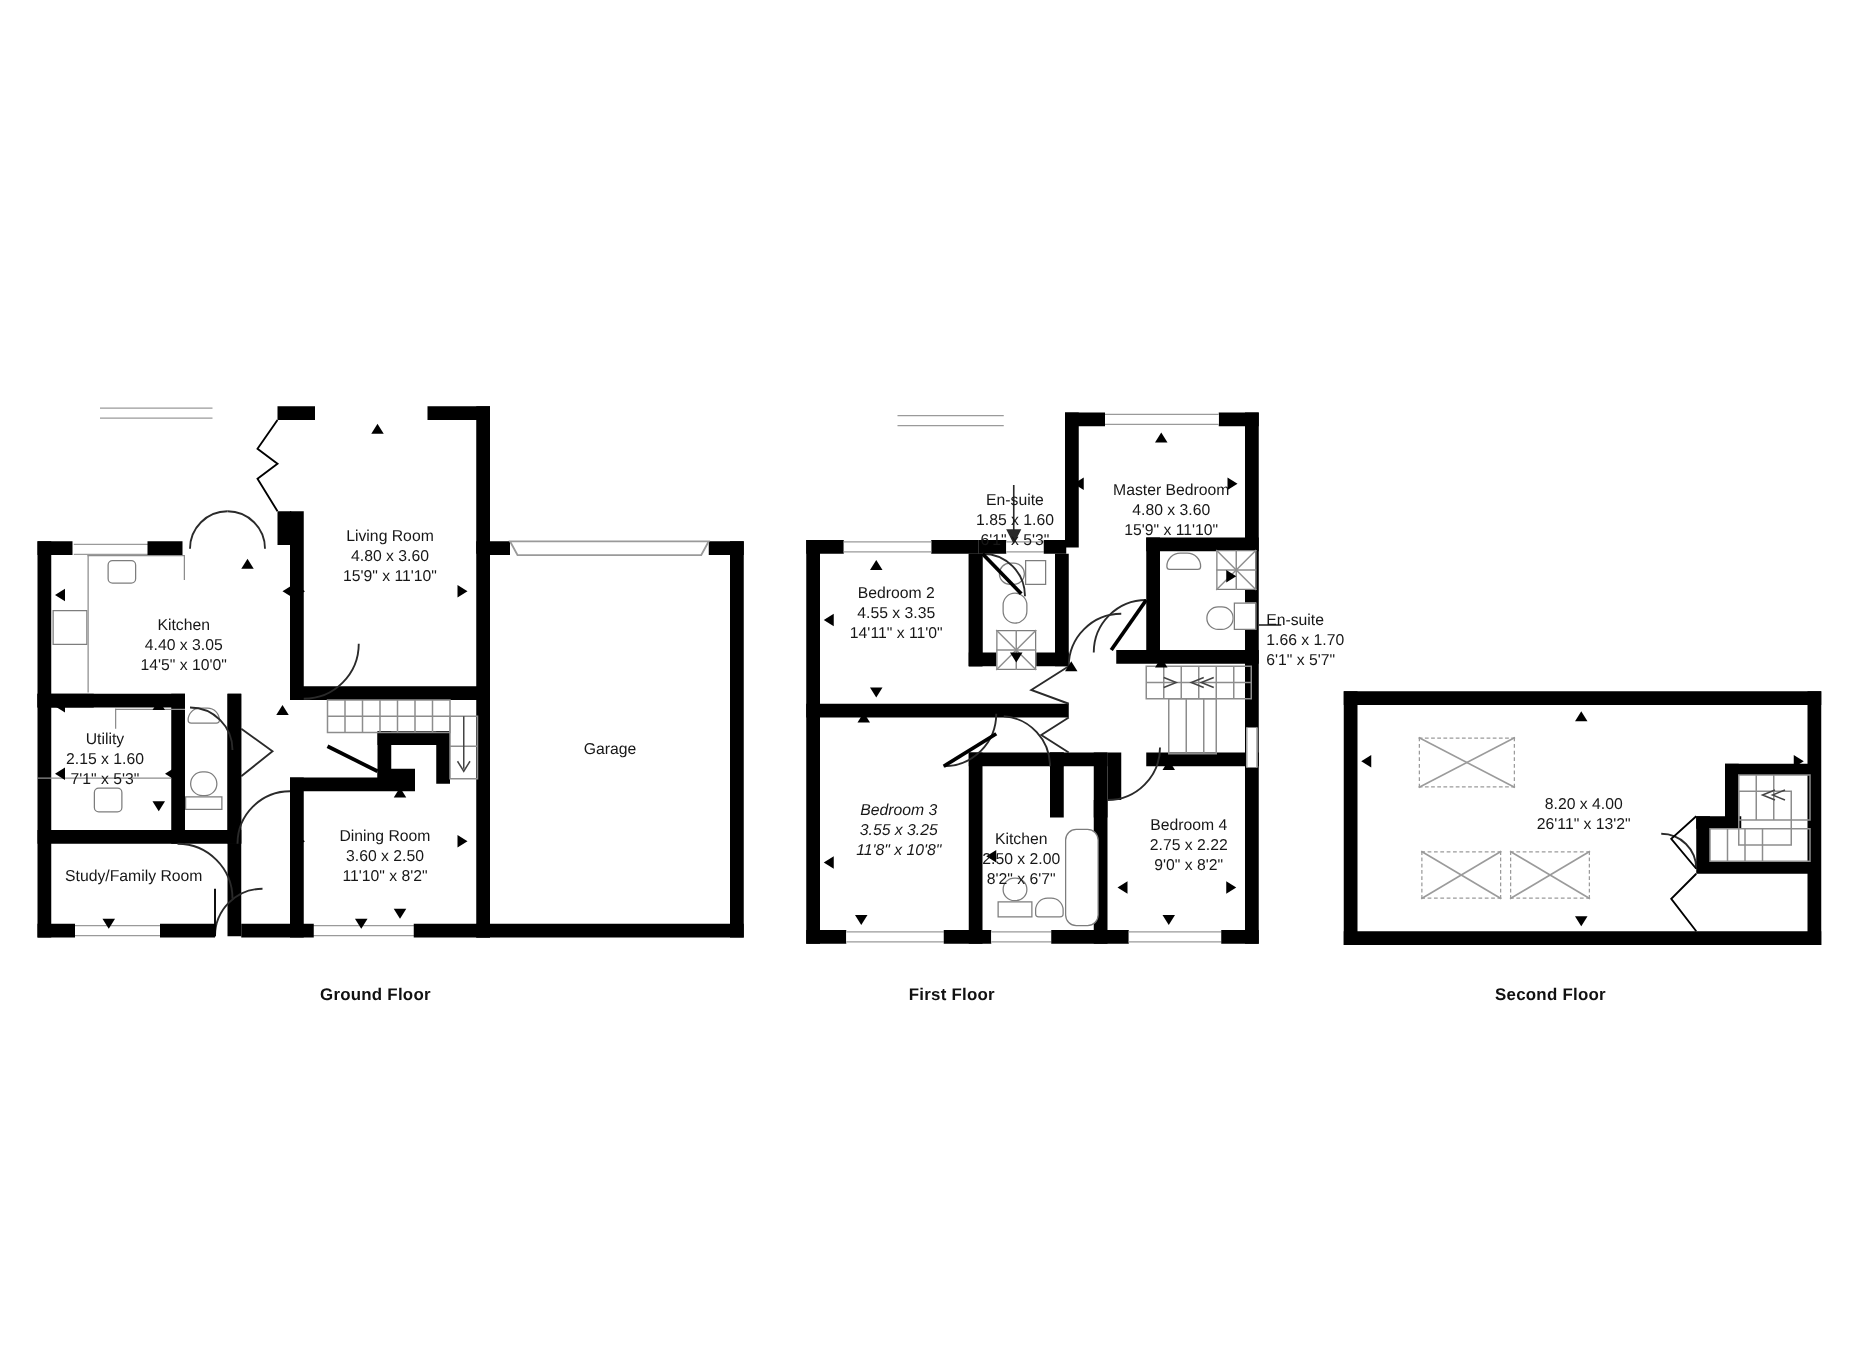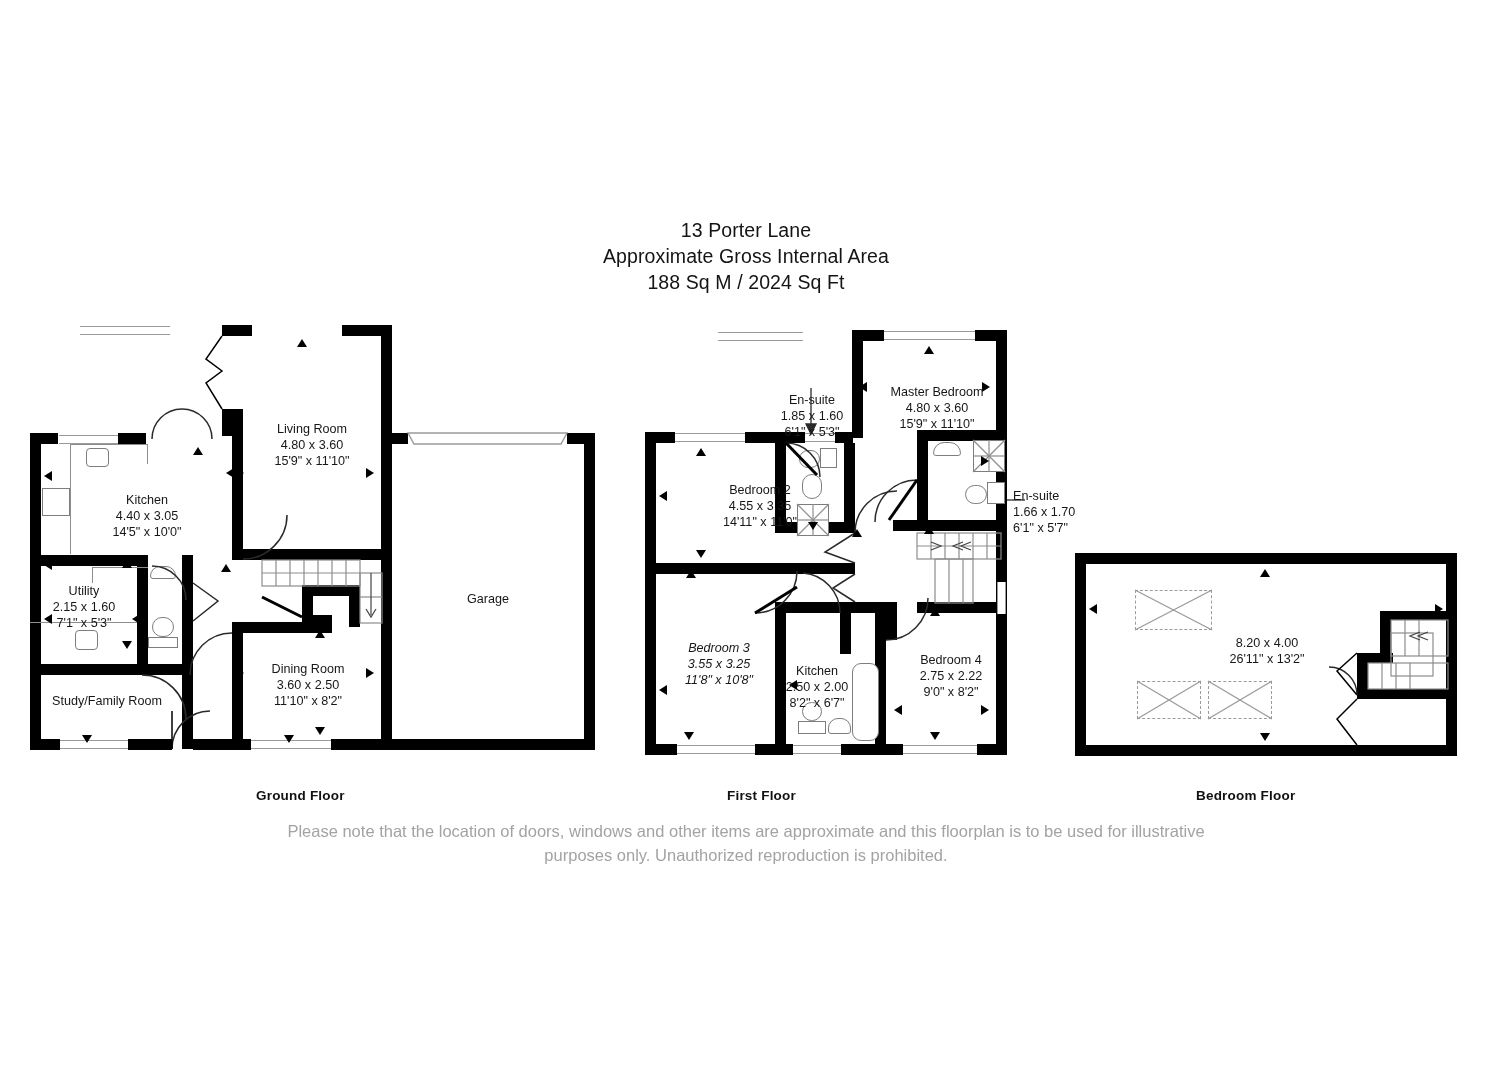--- a/index.html
+++ b/index.html
@@ -39,25 +39,20 @@
   .box{position:absolute;box-sizing:border-box;border:1.3px solid #7d7d7d;background:#fff;}
   .dash{position:absolute;box-sizing:border-box;border:1.4px dashed #9b9b9b;}
 
   svg.ov{position:absolute;left:0;top:0;overflow:visible;pointer-events:none;}
 </style>
 </head>
 <body>
 
 <div id="canvas">
 
-  <div class="title-block">
-    <div>13 Porter Lane</div>
-    <div>Approximate Gross Internal Area</div>
-    <div>188 Sq M / 2024 Sq Ft</div>
-  </div>
 
   <div class="plan" id="gf" style="left:30px;top:325px;width:565px;height:430px;">
 
     <div class="win" style="left:50px;top:1px;width:90px;height:9px;"></div>
     <div class="win" style="left:29px;top:110px;width:60px;height:9px;"></div>
     <div class="win" style="left:27px;top:415px;width:73px;height:9px;"></div>
     <div class="win" style="left:218px;top:415px;width:85px;height:9px;"></div>
     <div class="winv" style="left:1px;top:150px;width:9px;height:0px;"></div>
 
     <div class="w" style="left:192px;top:0;width:30px;height:11px;"></div>
@@ -369,21 +364,21 @@
     <div class="lbl" style="left:108px;top:62px;width:118px;">
       <span class="nm">En-suite</span>
       <span class="dm">1.85 x 1.60</span>
       <span class="dm">6'1" x 5'3"</span>
     </div>
     <div class="lbl" style="left:368px;top:158px;width:100px;text-align:left;">
       <span class="nm">En-suite</span>
       <span class="dm">1.66 x 1.70</span>
       <span class="dm">6'1" x 5'7"</span>
     </div>
-    <div class="lbl" style="left:12px;top:152px;width:120px;padding-left:43px;">
+    <div class="lbl" style="left:12px;top:136px;width:120px;">
       <span class="nm">Bedroom 2</span>
       <span class="dm">4.55 x 3.35</span>
       <span class="dm">14'11" x 11'0"</span>
     </div>
     <div class="lbl" style="left:16px;top:310px;width:116px;font-style:italic;">
       <span class="nm">Bedroom 3</span>
       <span class="dm">3.55 x 3.25</span>
       <span class="dm">11'8" x 10'8"</span>
     </div>
     <div class="lbl" style="left:248px;top:322px;width:116px;">
@@ -454,20 +449,16 @@
     </svg>
 
     <div class="lbl" style="left:112px;top:82px;width:160px;">
       <span class="dm">8.20 x 4.00</span>
       <span class="dm">26'11" x 13'2"</span>
     </div>
   </div>
 
   <div class="floor-caption" style="left:256px;top:788px;">Ground Floor</div>
   <div class="floor-caption" style="left:727px;top:788px;">First Floor</div>
-  <div class="floor-caption" style="left:1196px;top:788px;">Bedroom Floor</div>
-
-  <div class="disclaimer">
-    <div>Please note that the location of doors, windows and other items are approximate and this floorplan is to be used for illustrative</div>
-    <div>purposes only. Unauthorized reproduction is prohibited.</div>
-  </div>
+  <div class="floor-caption" style="left:1196px;top:788px;">Second Floor</div>
+
 
 </div>
 
 </body></html>

